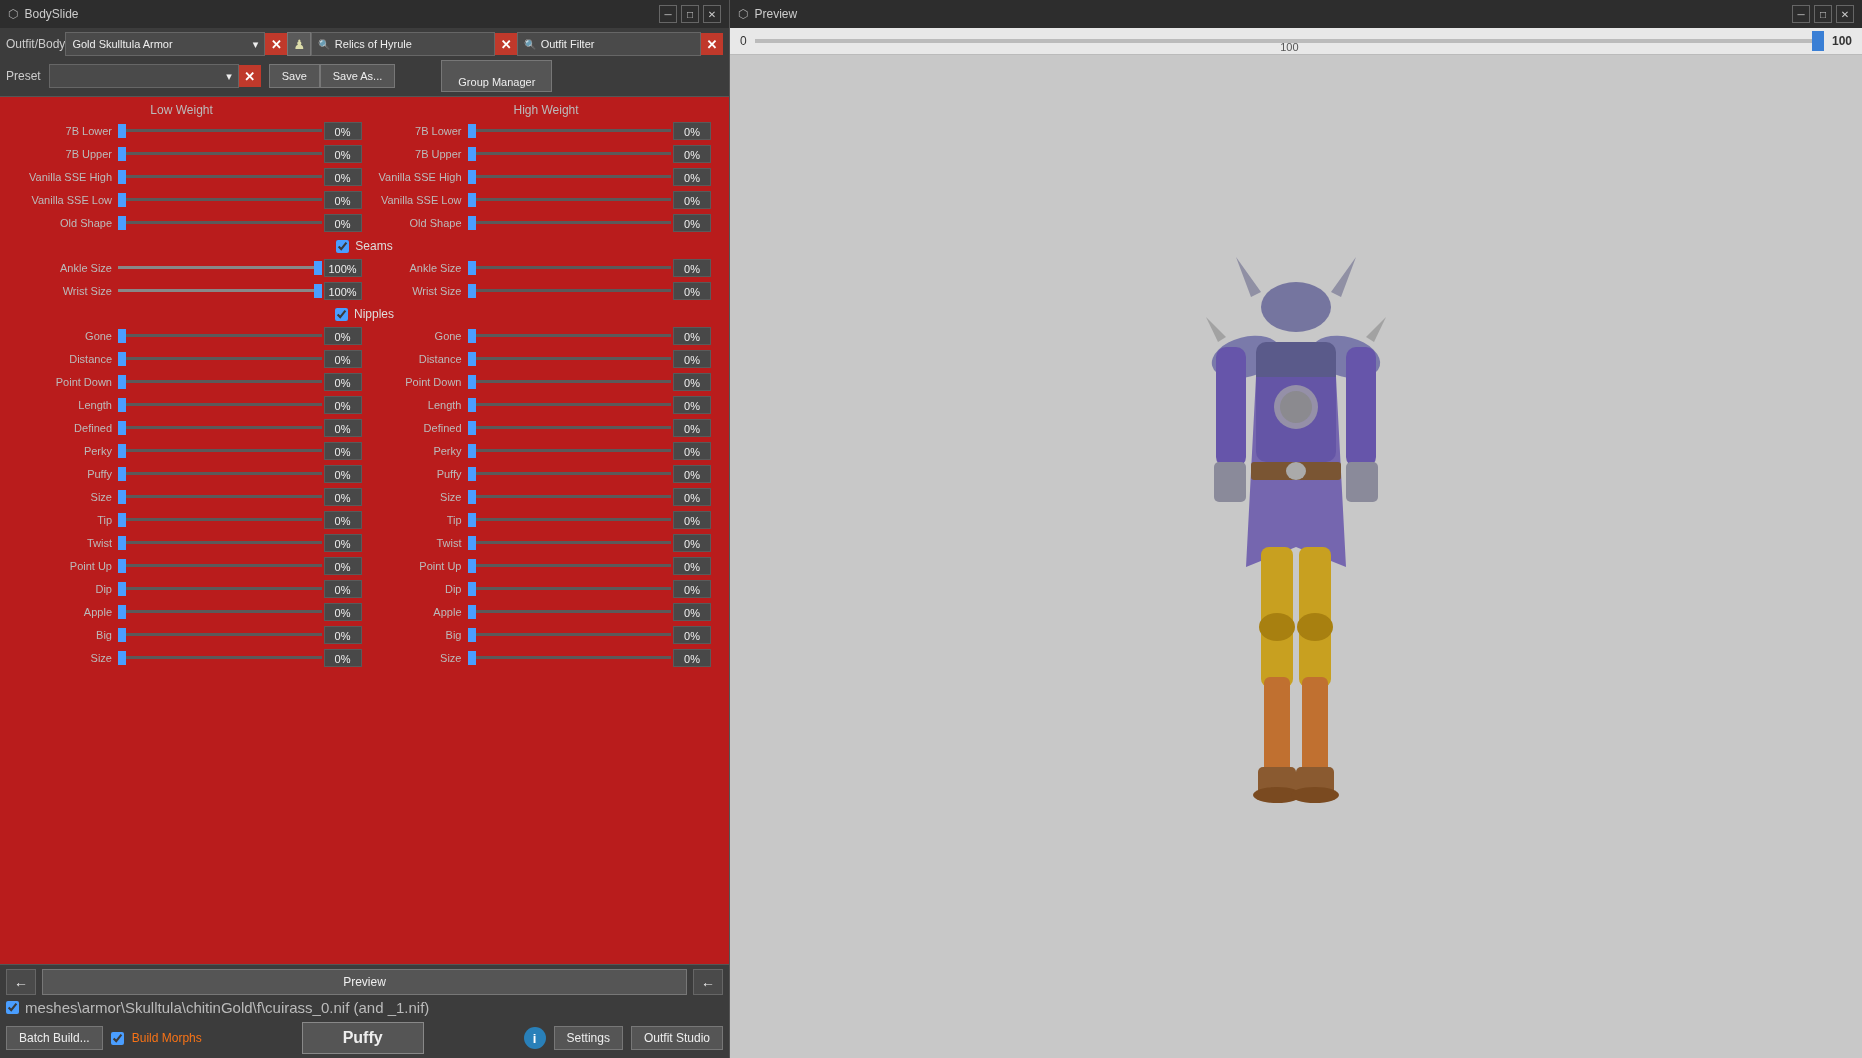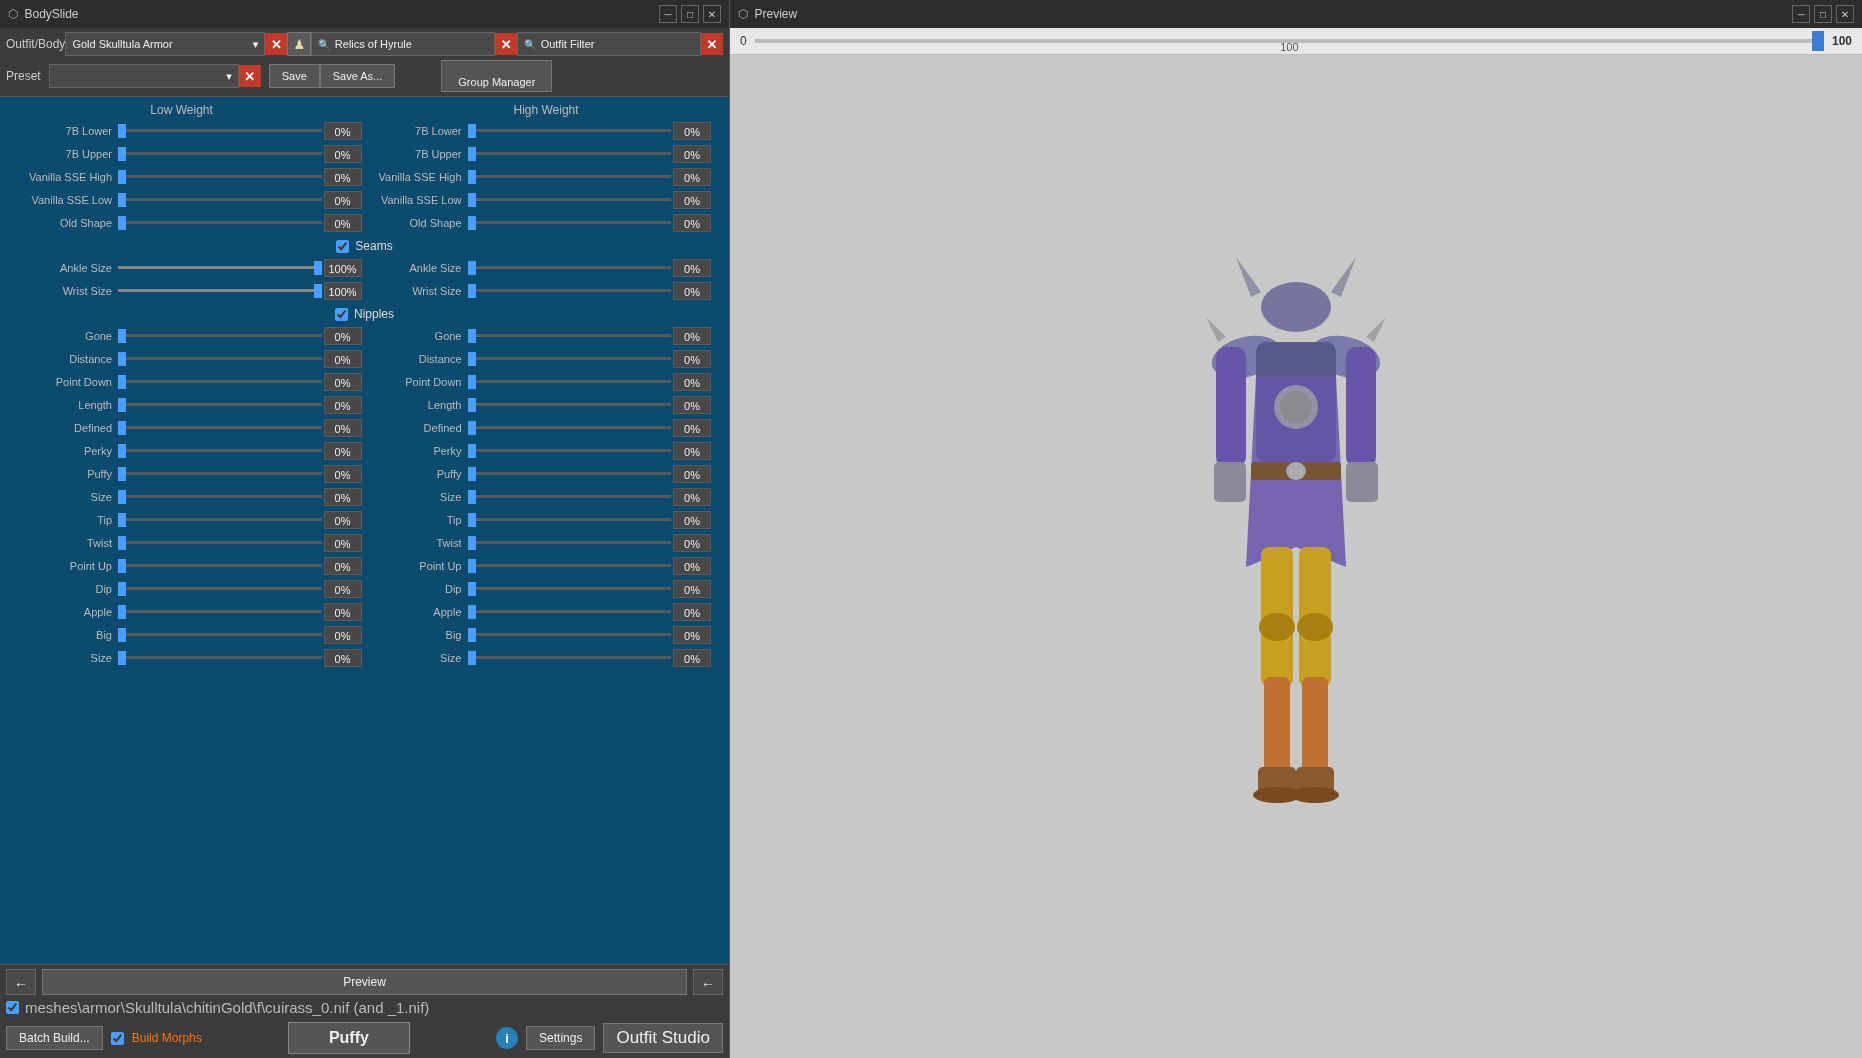--- a/index.html
+++ b/index.html
@@ -107,21 +107,21 @@
       height: 24px;
       cursor: pointer;
       white-space: nowrap;
     }
     .action-btn.group-manager { padding: 15px 16px; margin-left: 46px; }
 
     .sliders-area {
       flex: 1;
       overflow-y: auto;
       overflow-x: hidden;
-      background: #0c4a6e;
+      background: #b91c1c;
     }
     .sliders-area::-webkit-scrollbar { width: 12px; }
     .sliders-area::-webkit-scrollbar-track { background: #2d2d2d; }
     .sliders-area::-webkit-scrollbar-thumb { background: #666; }
 
     .weight-header {
       display: flex;
       justify-content: space-around;
       padding: 6px 0 2px;
       color: #bbb;
@@ -236,21 +236,21 @@
       color: #eee;
       padding: 4px 12px;
       font-size: 12px;
       cursor: pointer;
     }
     .outfit-studio-btn {
       background: #555;
       border: 1px solid #777;
       color: #eee;
       padding: 4px 12px;
-      font-size: 17px;
+      font-size: 12px;
       cursor: pointer;
     }
 
     
     .preview-panel {
       flex: 1;
       background: #d0d0d0;
       display: flex;
       flex-direction: column;
     }

